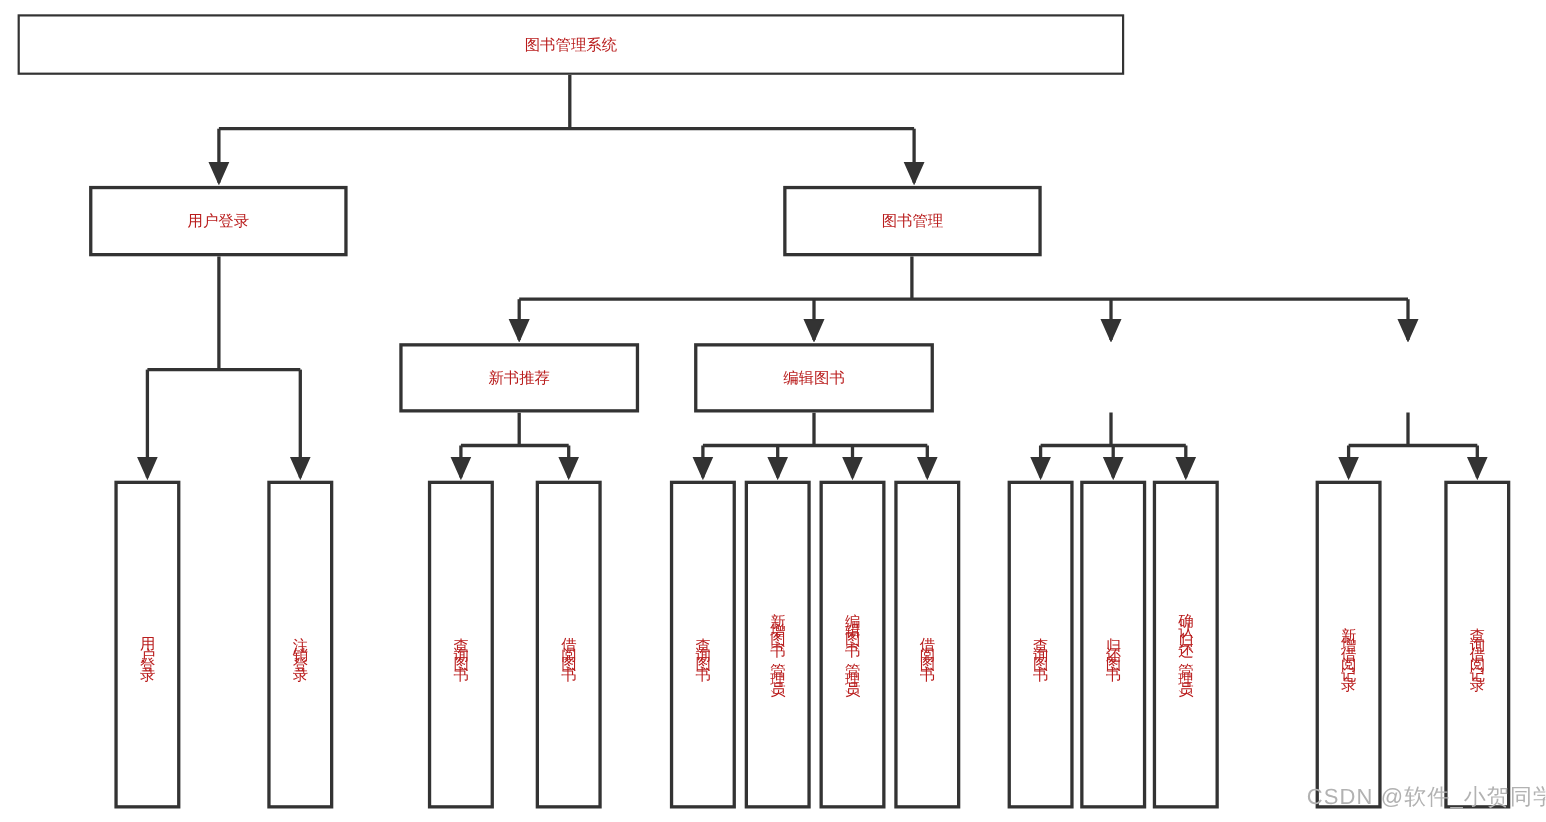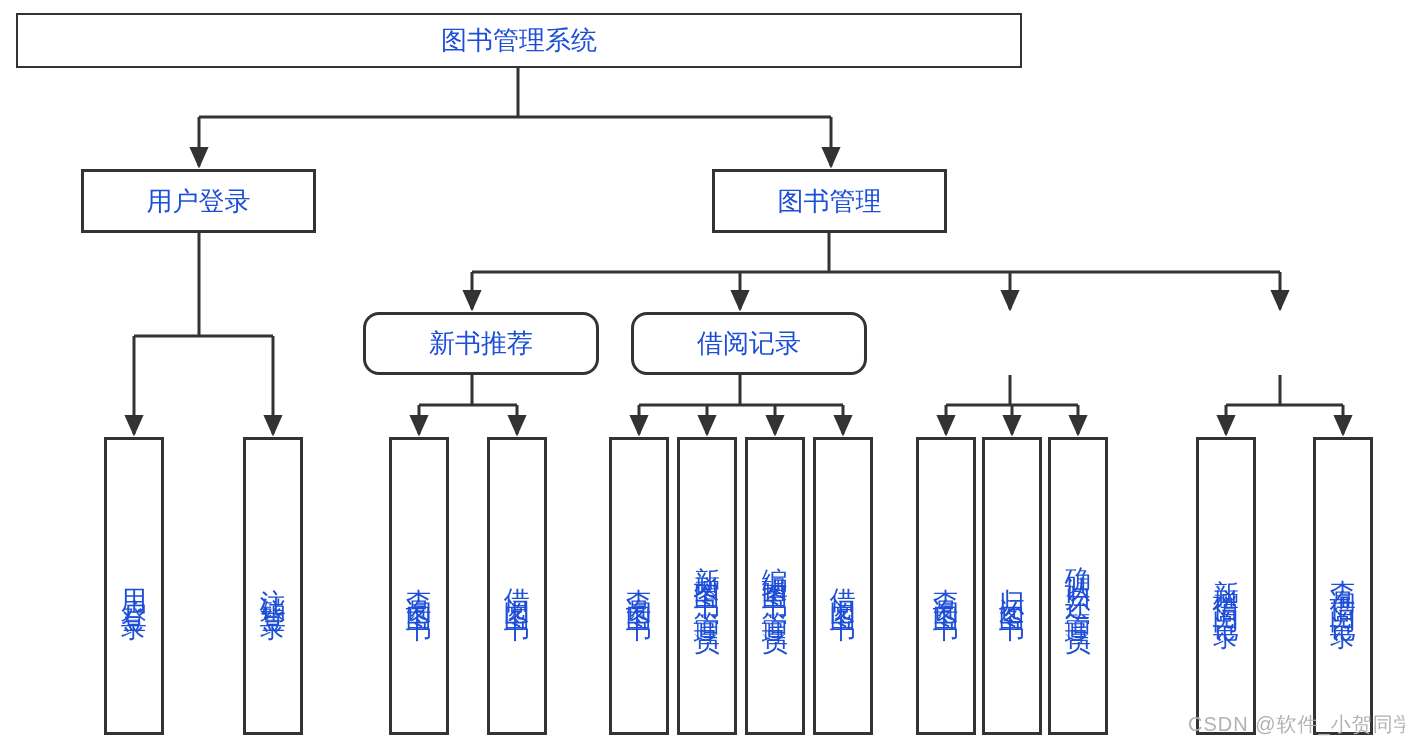--- a/index.html
+++ b/index.html
@@ -9,29 +9,29 @@
     background:#ffffff;
     font-family:"Liberation Sans","DejaVu Sans",sans-serif;
     overflow:hidden;
   }
   #wires{position:absolute;left:0;top:0;width:1405px;height:747px;}
   .box{
     position:absolute;
     box-sizing:border-box;
     background:#ffffff;
     border:3px solid #333333;
-    color:#1d4ed8;
+    color:#b91c1c;
     display:flex;align-items:center;justify-content:center;
-    font-size:26px;
+    font-size:14px;
     text-align:center;
     white-space:nowrap;
   }
   .root{left:16px;top:13px;width:1006px;height:55px;border-width:2px;}
   .l2{top:169px;width:235px;height:64px;}
-  .l3{top:312px;width:236px;height:63px;border-radius:16px;}
+  .l3{top:312px;width:218px;height:63px;}
   .l4{
     top:437px;width:60px;height:298px;
     writing-mode:vertical-rl;
     letter-spacing:9px;
     line-height:1.1;
     white-space:normal;
   }
   .wm{
     position:absolute;left:1188px;top:711px;
     font-size:20px;color:#b2b2b2;
@@ -82,21 +82,21 @@
       <path d="M1343,405 V434" marker-end="url(#ah)"></path>
     </g>
   </svg>
 
   <div class="box root">图书管理系统</div>
 
   <div class="box l2" style="left:81px">用户登录</div>
   <div class="box l2" style="left:712px">图书管理</div>
 
   <div class="box l3" style="left:363px">新书推荐</div>
-  <div class="box l3" style="left:631px">借阅记录</div>
+  <div class="box l3" style="left:631px">编辑图书</div>
 
   <div class="box l4" style="left:104px">用户登录</div>
   <div class="box l4" style="left:243px">注销登录</div>
 
   <div class="box l4" style="left:389px">查询图书</div>
   <div class="box l4" style="left:487px">借阅图书</div>
 
   <div class="box l4" style="left:609px">查询图书</div>
   <div class="box l4" style="left:677px">新增图书（管理员）</div>
   <div class="box l4" style="left:745px">编辑图书（管理员）</div>

